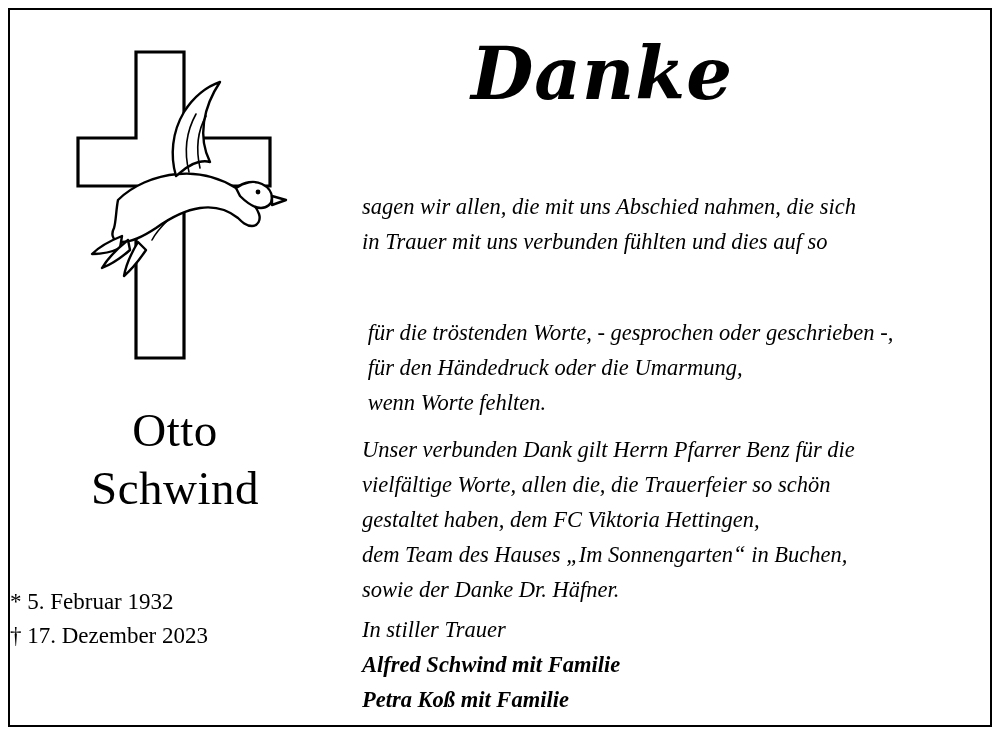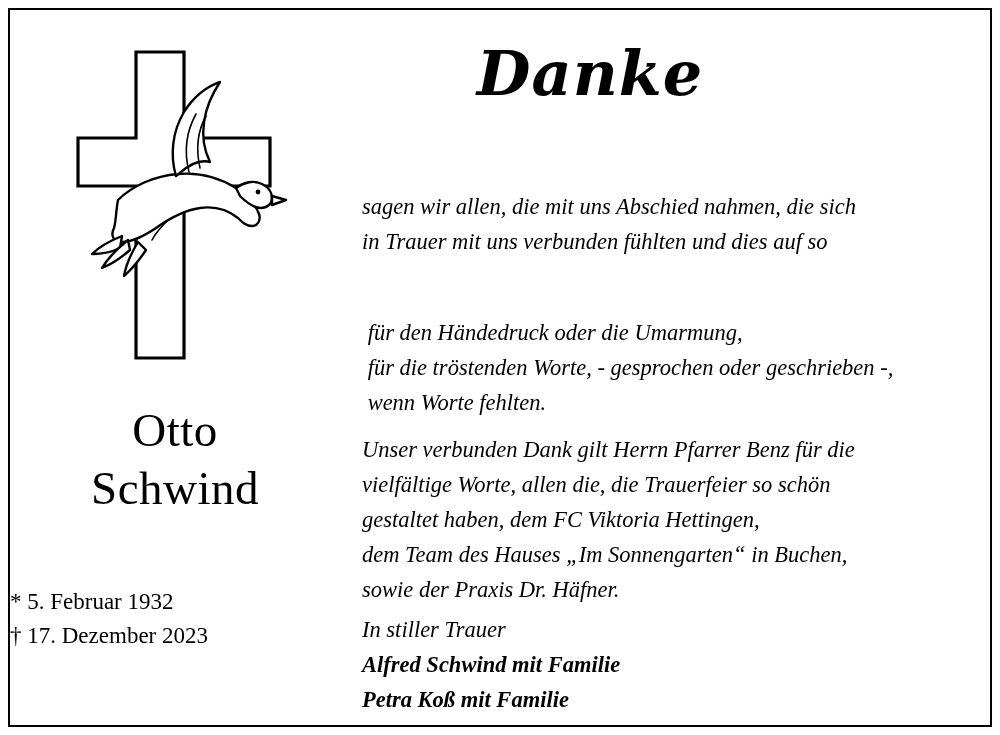--- a/index.html
+++ b/index.html
@@ -79,28 +79,28 @@
   
   .right-col {
     position: absolute;
     left: 330px;
     top: 0;
     width: 654px;
     height: 100%;
   }
   .danke {
     position: absolute;
-    left: 0;
+    left: 12px;
     top: 24px;
     width: 500px;
     text-align: center;
     font-family: "DejaVu Serif", serif;
     font-style: italic;
     font-weight: bold;
-    font-size: 62px;
+    font-size: 72px;
     line-height: 80px;
     letter-spacing: 1px;
   }
 
   .para {
     position: absolute;
     left: 18px;
     width: 620px;
     font-size: 22.5px;
     line-height: 31px;
@@ -177,31 +177,31 @@
     <div class="right-col">
 
       <div class="danke">Danke</div>
 
       <div class="para" id="para-1">
         <p>sagen wir allen, die mit uns Abschied nahmen, die sich</p>
         <p>in Trauer mit uns verbunden fühlten und dies auf so</p>
       </div>
 
       <div class="para" id="para-2">
+        <p> für die tröstenden Worte, - gesprochen oder geschrieben -,</p>
         <p> für den Händedruck oder die Umarmung,</p>
-        <p> für die tröstenden Worte, - gesprochen oder geschrieben -,</p>
         <p> wenn Worte fehlten.</p>
       </div>
 
       <div class="para" id="para-3">
         <p>Unser verbunden Dank gilt Herrn Pfarrer Benz für die</p>
         <p>vielfältige Worte, allen die, die Trauerfeier so schön</p>
         <p>gestaltet haben, dem FC Viktoria Hettingen,</p>
         <p>dem Team des Hauses „Im Sonnengarten“ in Buchen,</p>
-        <p>sowie der Praxis Dr. Häfner.</p>
+        <p>sowie der Danke Dr. Häfner.</p>
       </div>
 
       <div class="para" id="para-4">
         <p>In stiller Trauer</p>
         <p class="bold-line">Alfred Schwind mit Familie</p>
         <p class="bold-line">Petra Koß mit Familie</p>
       </div>
 
     </div>
   </div>

